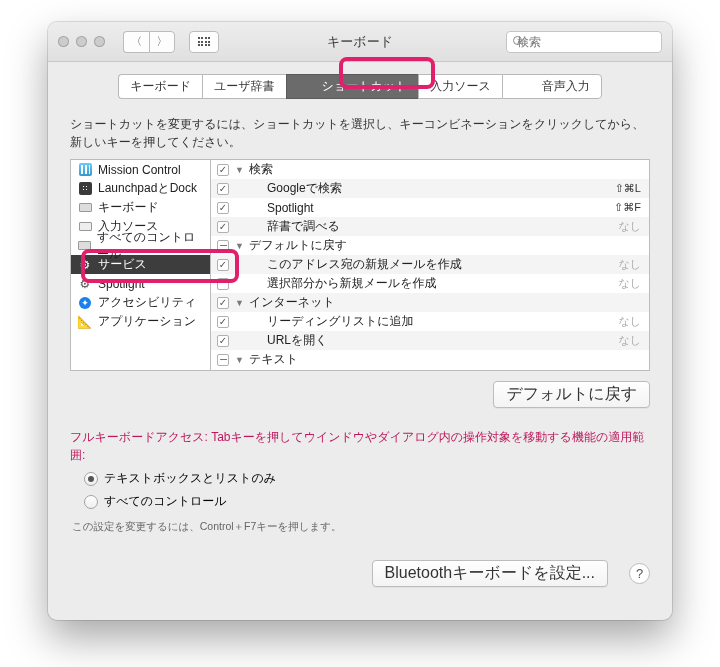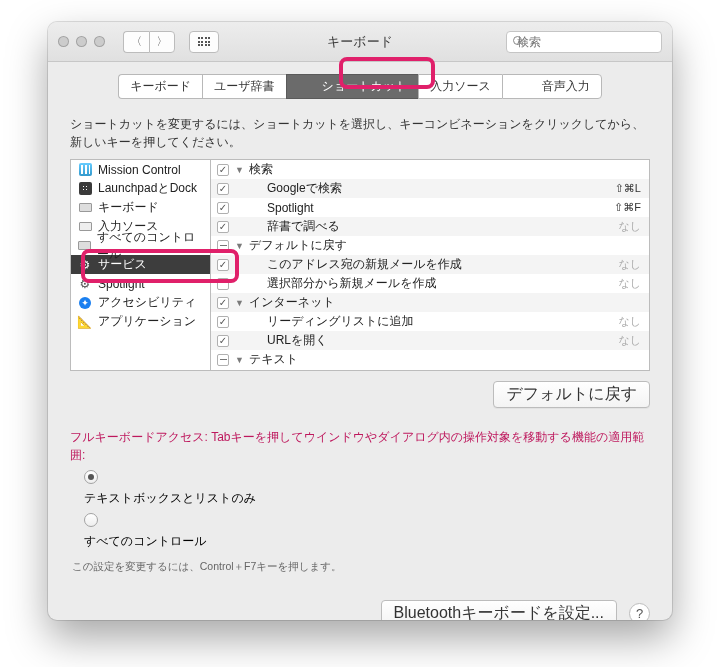--- a/index.html
+++ b/index.html
@@ -40,25 +40,25 @@
 .chk.on::after { content: "✓"; font-size: 10px; color: #555; line-height: 1; }
 .chk.dash::after { content: ""; width: 7px; height: 1.5px; background: #777; }
 .tri { width: 8px; text-align: center; color: #7a7a7a; font-size: 9px; flex-shrink: 0; }
 .rowlabel { flex: 1; white-space: nowrap; overflow: hidden; }
 .rowlabel.indent { padding-left: 18px; }
 .rowsc { font-size: 11px; color: #333; min-width: 38px; text-align: right; }
 .rowsc.none { color: #aaa; }
 .defaultrow { display: flex; justify-content: flex-end; margin-top: 10px; }
 .osxbtn { font-size: 16px; padding: 2px 12px; background: linear-gradient(#fff,#f3f3f3); border: 1px solid #bcbcbc; border-radius: 4px; color: #333; box-shadow: 0 1px 0 rgba(0,0,0,0.04); }
 .fka { font-size: 12px; color: #be185d; margin-top: 20px; line-height: 1.5; }
-.radio { display: flex; gap: 6px; font-size: 12px; margin-top: 6px; margin-left: 14px; flex-direction: column; }
+.radio { display: flex; align-items: center; gap: 6px; font-size: 12px; margin-top: 6px; margin-left: 14px; }
 .rb { width: 14px; height: 14px; border: 1px solid #a3a3a3; border-radius: 50%; background: linear-gradient(#fff,#eee); display: flex; align-items: center; justify-content: center; }
 .rb.on::after { content: ""; width: 6px; height: 6px; background: #555; border-radius: 50%; }
 .hint { font-size: 10.5px; color: #666; margin-top: 10px; margin-left: 2px; }
-.footer { display: flex; justify-content: flex-end; align-items: center; gap: 12px; margin-top: 26px; }
+.footer { display: flex; justify-content: flex-end; align-items: center; gap: 21px; margin-top: 26px; }
 .help { width: 21px; height: 21px; border: 1px solid #bcbcbc; border-radius: 50%; background: #fff; display: flex; align-items: center; justify-content: center; font-size: 13px; color: #555; }
 .hl { position: absolute; border: 4px solid #e0206a; border-radius: 8px; pointer-events: none; }
 .hl1 { left: 339px; top: 57px; width: 96px; height: 32px; }
 .hl2 { left: 81px; top: 249px; width: 158px; height: 34px; }
 .ico-launchpad { width:13px; height:13px; background:#3a3a3a; border-radius:2px; display:flex; align-items:center; justify-content:center; }
 .ico-launchpad::after { content:""; width:7px; height:7px; background:radial-gradient(circle,#fff 30%,transparent 31%) 0 0/3px 3px; }
 .ico-mc { width:13px; height:13px; background:linear-gradient(#6cf,#39c); border-radius:2px; position:relative; }
 .ico-mc::after{content:"";position:absolute;inset:2px;background:repeating-linear-gradient(90deg,#fff 0 2px,transparent 2px 4px);}
 .ico-kb { width:13px; height:9px; background:#ddd; border:1px solid #999; border-radius:1px; }
 .ico-input { width:13px; height:9px; background:#eee; border:1px solid #999; border-radius:1px; }

